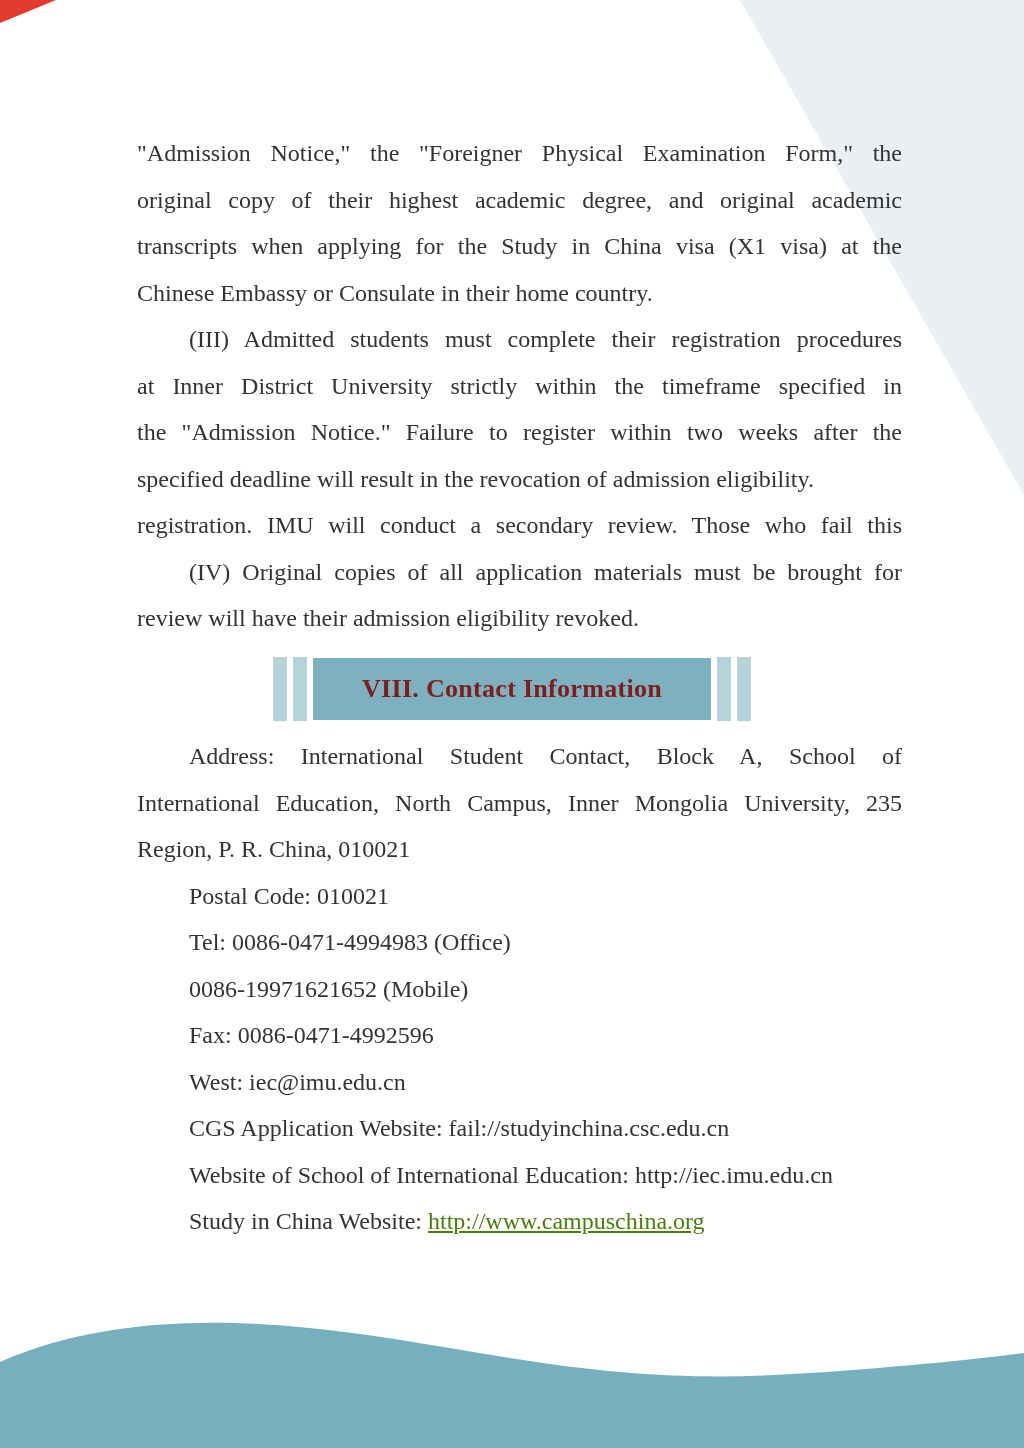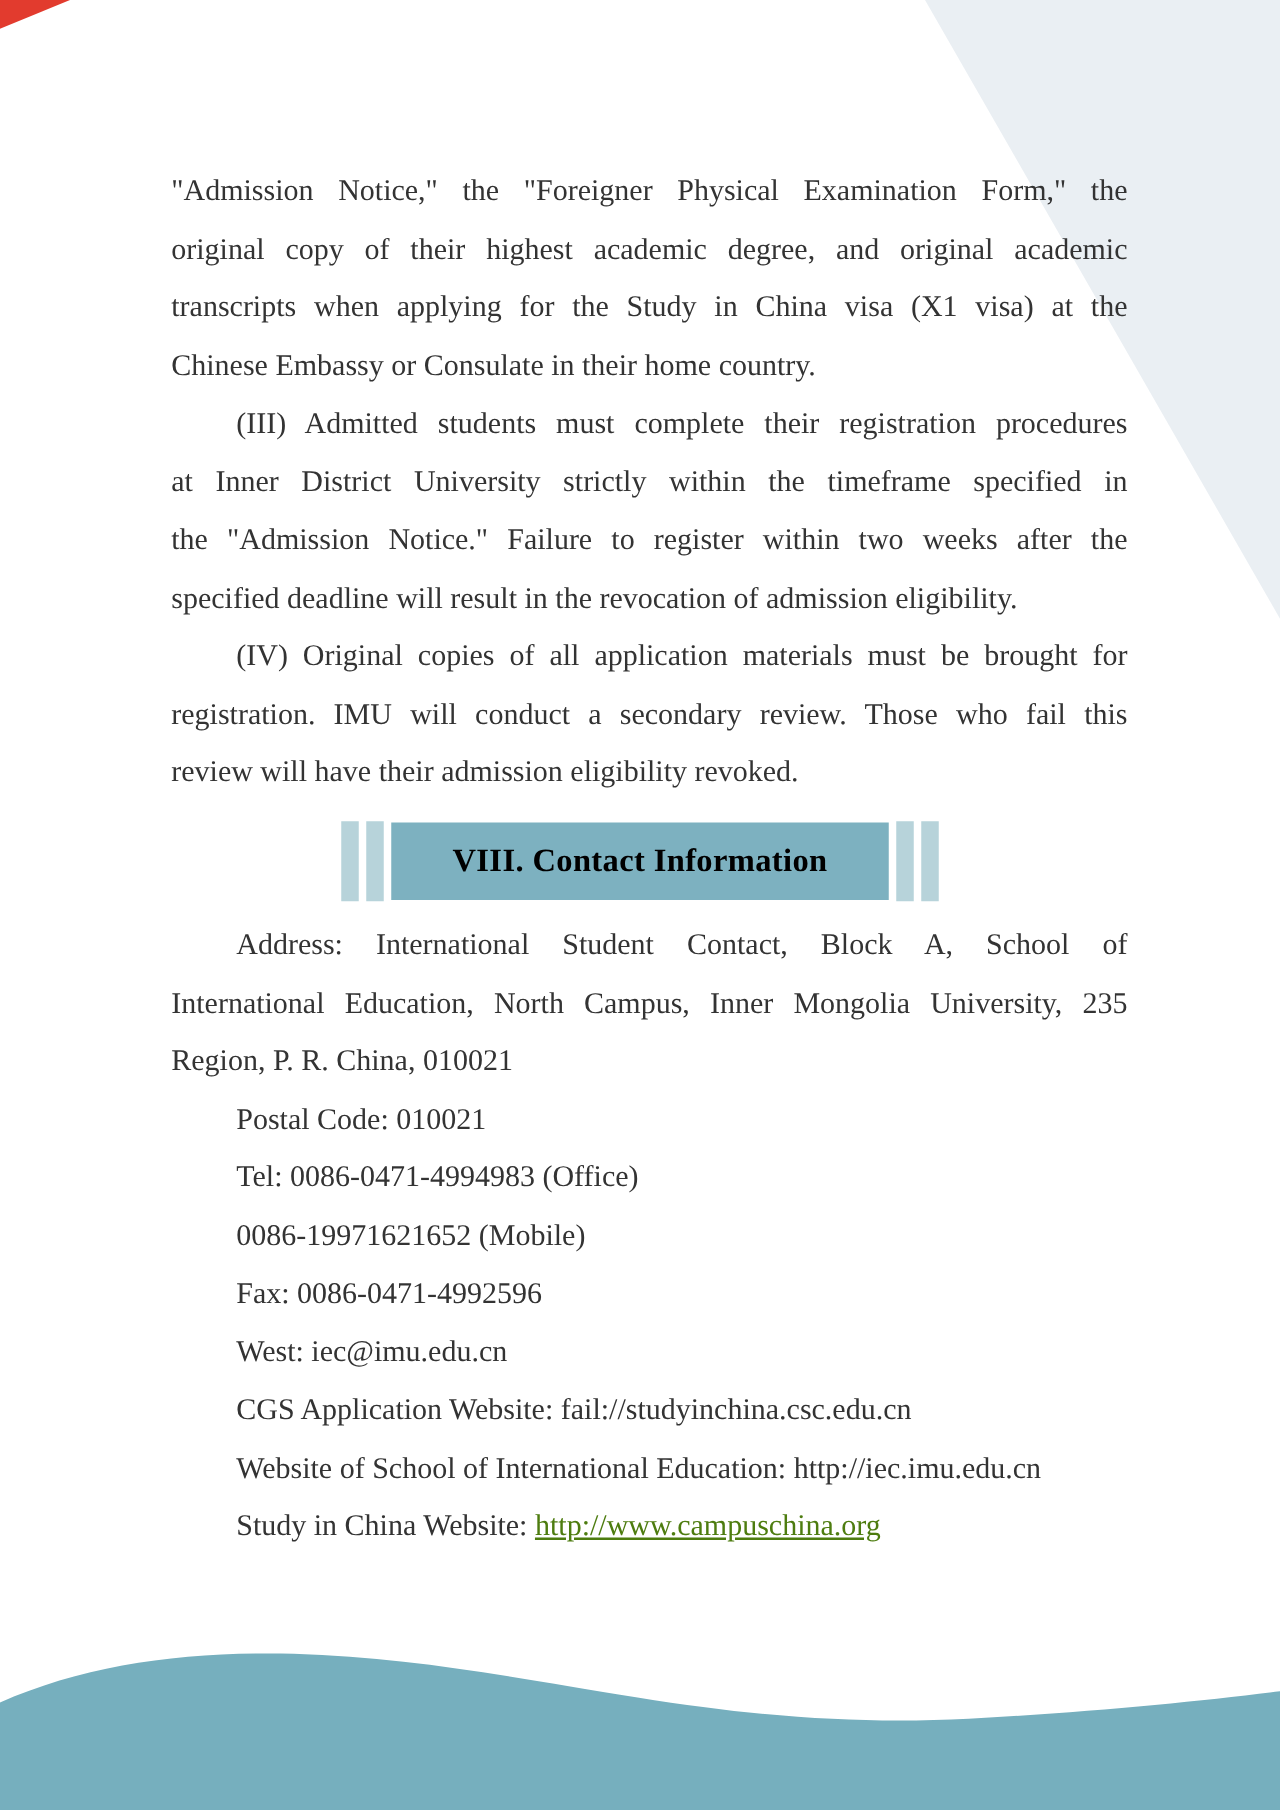--- a/index.html
+++ b/index.html
@@ -93,31 +93,31 @@
         <div class="line">transcripts when applying for the Study in China visa (X1 visa) at the</div>
         <div class="line lastline">Chinese Embassy or Consulate in their home country.</div>
       </div>
       <div>
         <div class="line indent">(III) Admitted students must complete their registration procedures</div>
         <div class="line">at Inner District University strictly within the timeframe specified in</div>
         <div class="line">the "Admission Notice." Failure to register within two weeks after the</div>
         <div class="line lastline">specified deadline will result in the revocation of admission eligibility.</div>
       </div>
       <div>
+        <div class="line">registration. IMU will conduct a secondary review. Those who fail this</div>
         <div class="line indent">(IV) Original copies of all application materials must be brought for</div>
-        <div class="line">registration. IMU will conduct a secondary review. Those who fail this</div>
         <div class="line lastline">review will have their admission eligibility revoked.</div>
       </div>
     </div>
 
   <div class="banner">
     <span class="bar" style="background: rgb(183, 211, 218);"></span>
     <span class="bar gap" style="background: rgb(183, 211, 218);"></span>
     <div class="banner-main" style="background: rgb(125, 177, 192);">
-      <span class="banner-title" style="color: #000000;">VIII. Contact Information</span>
+      <span class="banner-title" style="color: #7f1d1d;">VIII. Contact Information</span>
     </div>
     <span class="bar" style="background: rgb(183, 211, 218);"></span>
     <span class="bar gap" style="background: rgb(183, 211, 218);"></span>
   </div>
 
   <div class="textblock" id="bodyB" style="color: rgb(51, 51, 51);">
       <div>
         <div class="line indent">Address: International Student Contact, Block A, School of</div>
         <div class="line">International Education, North Campus, Inner Mongolia University, 235</div>
         <div class="line lastline">Region, P. R. China, 010021</div>

